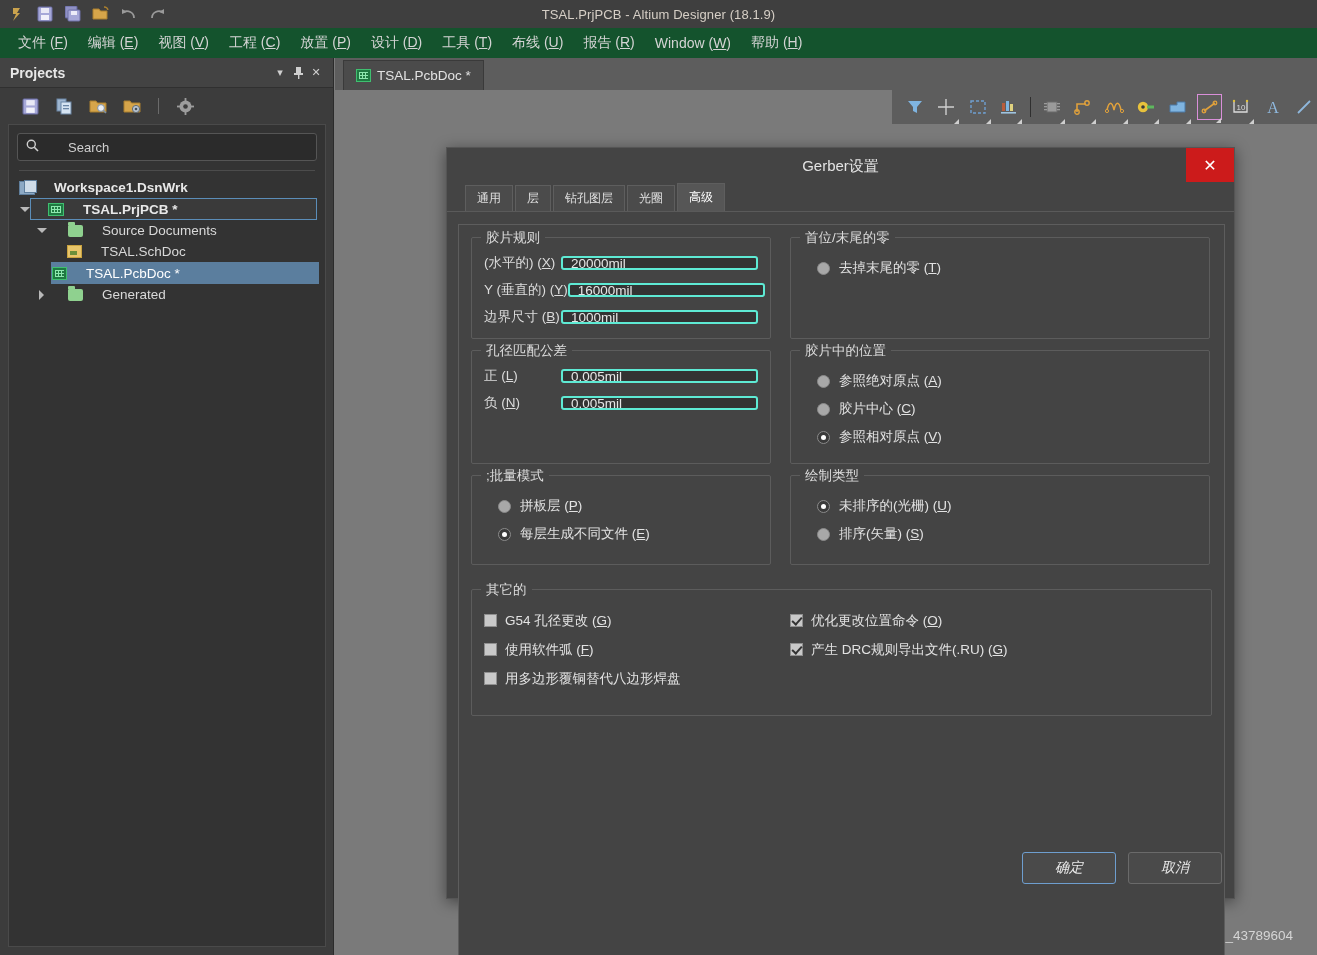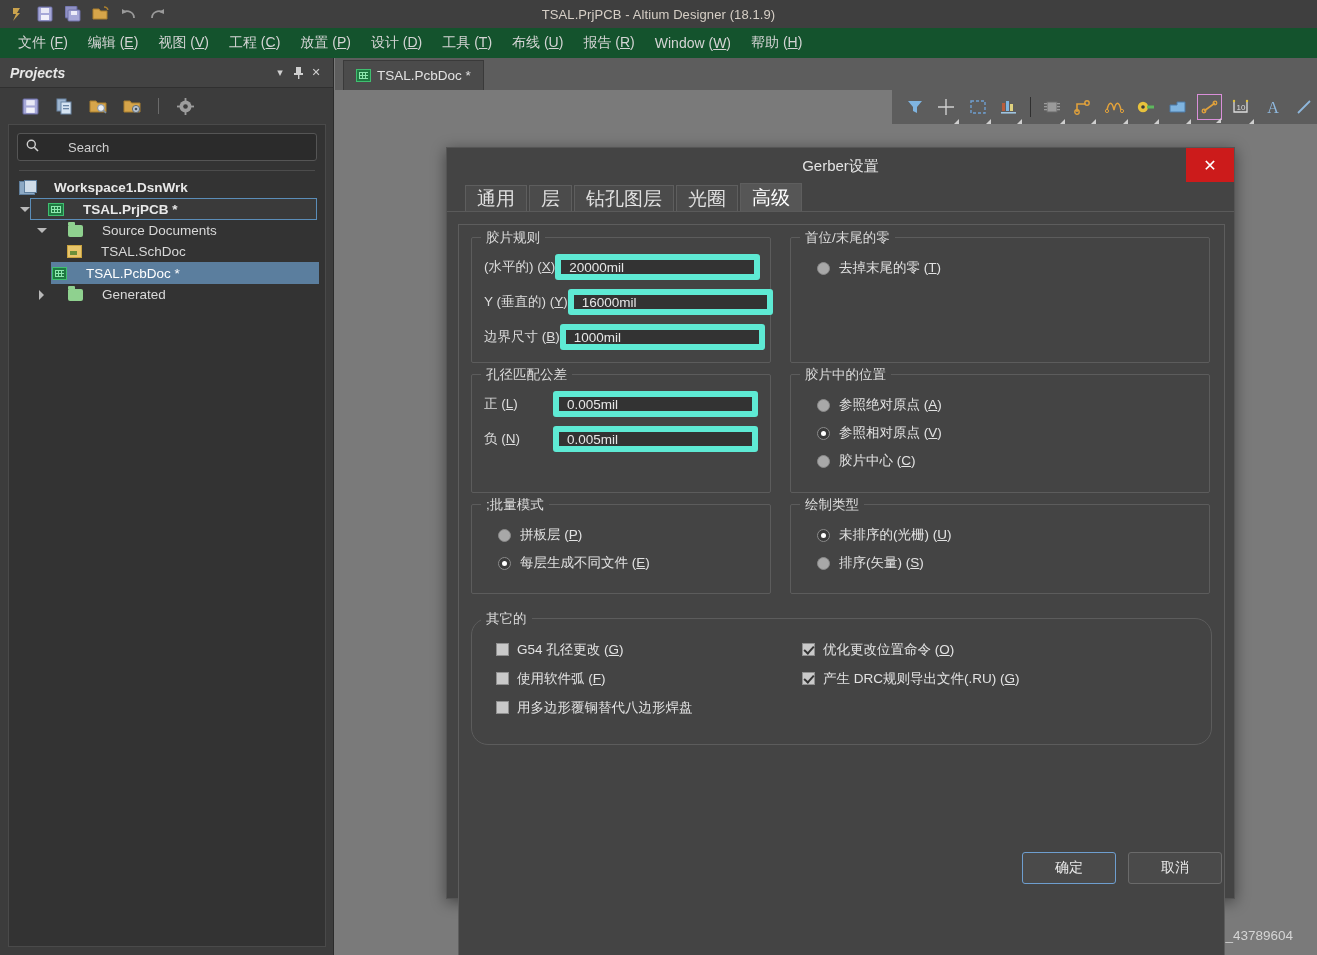--- a/index.html
+++ b/index.html
@@ -78,21 +78,20 @@
     height: 30px;
     background: #434343;
     display: flex; align-items: center;
     padding: 0 8px 0 10px;
     border-bottom: 1px solid #303030;
   }
   .panel-title {
     font-size: 14px; font-weight: bold;
     color: #e8e8e8;
     flex: 1;
-    font-style: italic;
   }
   .panel-hdr-btn {
     width: 18px; height: 18px;
     display: flex; align-items: center; justify-content: center;
     color: #cfcfcf; font-size: 11px;
     cursor: default;
   }
   .panel-toolbar {
     height: 36px;
     display: flex; align-items: center;
@@ -325,21 +324,21 @@
   .dlg-tabs {
     display: flex; align-items: flex-end;
     padding-left: 18px;
     height: 28px;
     border-bottom: 1px solid #5a5a5a;
   }
   .dlg-tab {
     height: 26px;
     padding: 0 11px;
     display: flex; align-items: center;
-    font-size: 19px;
+    font-size: 12px;
     color: #e0e0e0;
     background: #4b4b4b;
     border: 1px solid #5e5e5e;
     border-bottom: none;
     margin-right: 2px;
     cursor: default;
   }
   .dlg-tab.active {
     background: #565656;
     color: #ffffff;
@@ -386,23 +385,23 @@
   .field-row:last-child { margin-bottom: 0; }
   .field-label {
     width: 103px;
     font-size: 13.5px;
     color: #dcdcdc;
     white-space: nowrap;
   }
   .field-label u { text-decoration: underline; }
   .field-input {
     flex: 1;
-    height: 26px;
+    height: 14px;
     background: #333333;
-    border: 6px solid #5eead4;
+    border: 2px solid #5eead4;
     border-radius: 3px;
     color: #e6e6e6;
     font-size: 13.5px;
     font-family: inherit;
     padding: 0 8px;
     outline: none;
   }
 
   
   .radio-row {
@@ -469,20 +468,21 @@
   .dlg-btn {
     width: 94px; height: 32px;
     background: #4a4a4a;
     border: 1px solid #6a6a6a;
     border-radius: 3px;
     color: #eaeaea;
     font-size: 14px;
     font-family: inherit;
     display: flex; align-items: center; justify-content: center;
     cursor: default;
+    font-style: italic;
   }
   .dlg-btn.primary {
     border: 1px solid #6e9ecf;
   }
 </style>
 </head>
 <body>
 
 <div id="app">
 
@@ -825,26 +825,26 @@
             </div>
           </div>
 
           <div class="gbox">
             <div class="gbox-legend">胶片中的位置</div>
             <div class="radio-row">
               <span class="radio"></span>
               <span class="radio-label"><span>参照绝对原点</span> (<u>A</u>)</span>
             </div>
             <div class="radio-row">
+              <span class="radio"></span>
+              <span class="radio-label"><span>胶片中心</span> (<u>C</u>)</span>
+            </div>
+            <div class="radio-row">
               <span class="radio on"></span>
               <span class="radio-label"><span>参照相对原点</span> (<u>V</u>)</span>
-            </div>
-            <div class="radio-row">
-              <span class="radio"></span>
-              <span class="radio-label"><span>胶片中心</span> (<u>C</u>)</span>
             </div>
           </div>
 
           <div class="gbox" style="padding-bottom:16px">
             <div class="gbox-legend">;批量模式</div>
             <div class="radio-row">
               <span class="radio"></span>
               <span class="radio-label"><span>拼板层</span> (<u>P</u>)</span>
             </div>
             <div class="radio-row">
@@ -860,21 +860,21 @@
               <span class="radio-label"><span>未排序的(光栅)</span> (<u>U</u>)</span>
             </div>
             <div class="radio-row">
               <span class="radio"></span>
               <span class="radio-label"><span>排序(矢量)</span> (<u>S</u>)</span>
             </div>
           </div>
 
         </div>
 
-        <div class="gbox" style="margin-top:24px; padding:16px 12px 22px 24px;border-radius:17px;">
+        <div class="gbox" style="margin-top:24px; padding:16px 12px 22px 12px;">
           <div class="gbox-legend">其它的</div>
           <div style="display:grid; grid-template-columns: 306px 1fr;">
             <div>
               <div class="check-row">
                 <span class="cbox"></span>
                 <span class="check-label"><span>G54 孔径更改</span> (<u>G</u>)</span>
               </div>
               <div class="check-row">
                 <span class="cbox"></span>
                 <span class="check-label"><span>使用软件弧</span> (<u>F</u>)</span>

